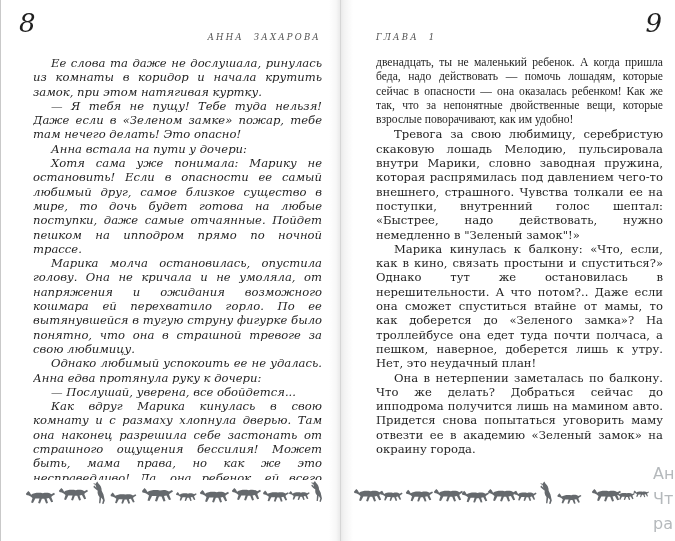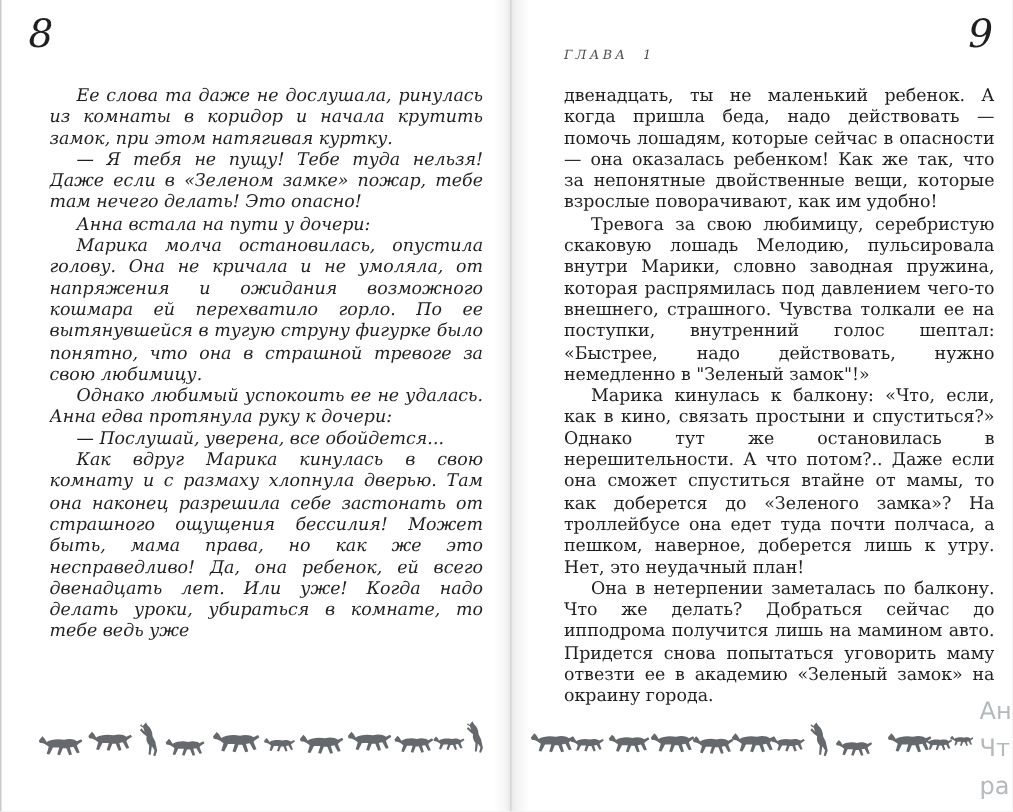--- a/index.html
+++ b/index.html
@@ -67,21 +67,21 @@
     overflow: hidden;
     font-size: 11.6px;
     line-height: 14.3px;
     text-align: justify;
     color: var(--body_text, #1f1f1f);
   }
   .body-left  { left: 32px; right: 15px; font-style: italic; }
   .body-right { left: 31px; right: 13px; }
 
   .body p { margin: 0; text-indent: 18px; }
-  .body p.continuation { text-indent: 0; }
+  .body p.continuation { text-indent: 0; font-family: Liberation Serif, serif; }
 
   .frieze {
     position: absolute;
     top: 477px;
     height: 34px;
     color: var(--ornament_gray, #65696d);
   }
   .frieze-left  { left: 24px;  width: 298px; }
   .frieze-right { left: 8px;   width: 296px; }
   .frieze use { fill: currentColor; }
@@ -111,25 +111,27 @@
     <symbol id="horse-rear" viewBox="0 0 34 58">
       <path d="M7 8 L12 2 L15 7 C19 10 22 16 22 23 L26 31 L29 45 L26 53 L23 52 L25 44 L21 38 L19 51 L16 51 L17 37 C13 33 12 27 13 23 L8 19 L3 14 L5 11 L10 16 L8 10 L3 7 L5 5 Z"></path>
     </symbol>
   </defs>
 </svg>
 
 <div class="screen">
 
   <div class="page page-left">
     <div class="pagenum pagenum-left">8</div>
+    <div class="running running-left">АННА ЗАХАРОВА</div>
 
     <div class="body body-left">
       <p>Ее слова та даже не дослушала, ринулась из комнаты в коридор и начала крутить замок, при этом натягивая куртку.</p>
       <p>— Я тебя не пущу! Тебе туда нельзя! Даже если в «Зеленом замке» пожар, тебе там нечего делать! Это опасно!</p>
       <p>Анна встала на пути у дочери:</p>
+      <p>Хотя сама уже понимала: Марику не остановить! Если в опасности ее самый любимый друг, самое близкое существо в мире, то дочь будет готова на любые поступки, даже самые отчаянные. Пойдет пешком на ипподром прямо по ночной трассе.</p>
       <p>Марика молча остановилась, опустила голову. Она не кричала и не умоляла, от напряжения и ожидания возможного кошмара ей перехватило горло. По ее вытянувшейся в тугую струну фигурке было понятно, что она в страшной тревоге за свою любимицу.</p>
       <p>Однако любимый успокоить ее не удалась. Анна едва протянула руку к дочери:</p>
       <p>— Послушай, уверена, все обойдется...</p>
       <p>Как вдруг Марика кинулась в свою комнату и с размаху хлопнула дверью. Там она наконец разрешила себе застонать от страшного ощущения бессилия! Может быть, мама права, но как же это несправедливо! Да, она ребенок, ей всего двенадцать лет. Или уже! Когда надо делать уроки, убираться в комнате, то тебе ведь уже</p>
     </div>
 
     <svg class="frieze frieze-left" viewBox="0 0 298 34">
       <use href="#horse-gallop" x="0" y="11" width="30" height="17"></use>
       <use href="#horse-gallop" x="33" y="8" width="30" height="17"></use>
       <use href="#horse-rear" x="67" y="2" width="15" height="29"></use>

